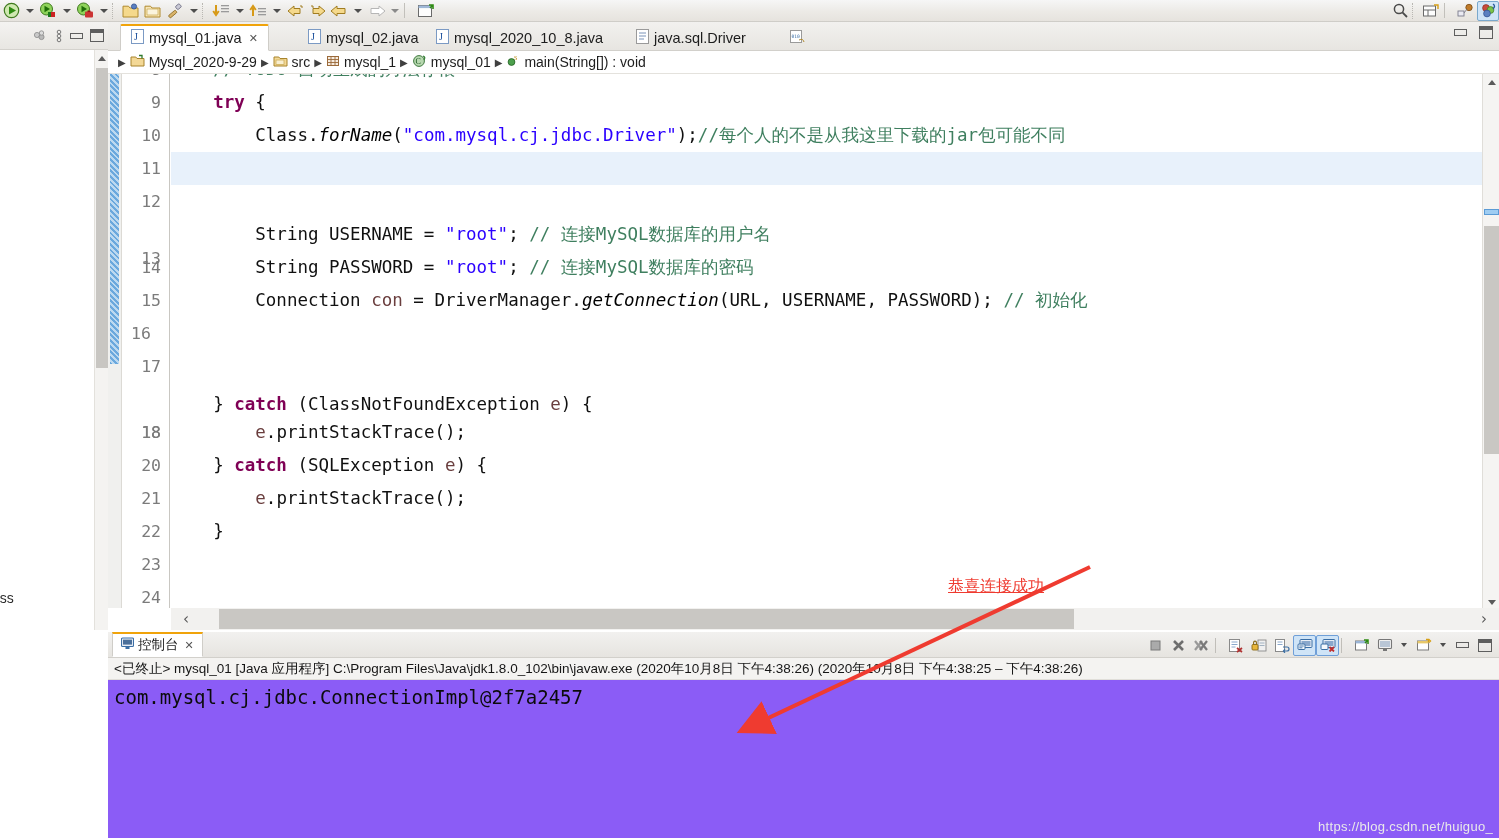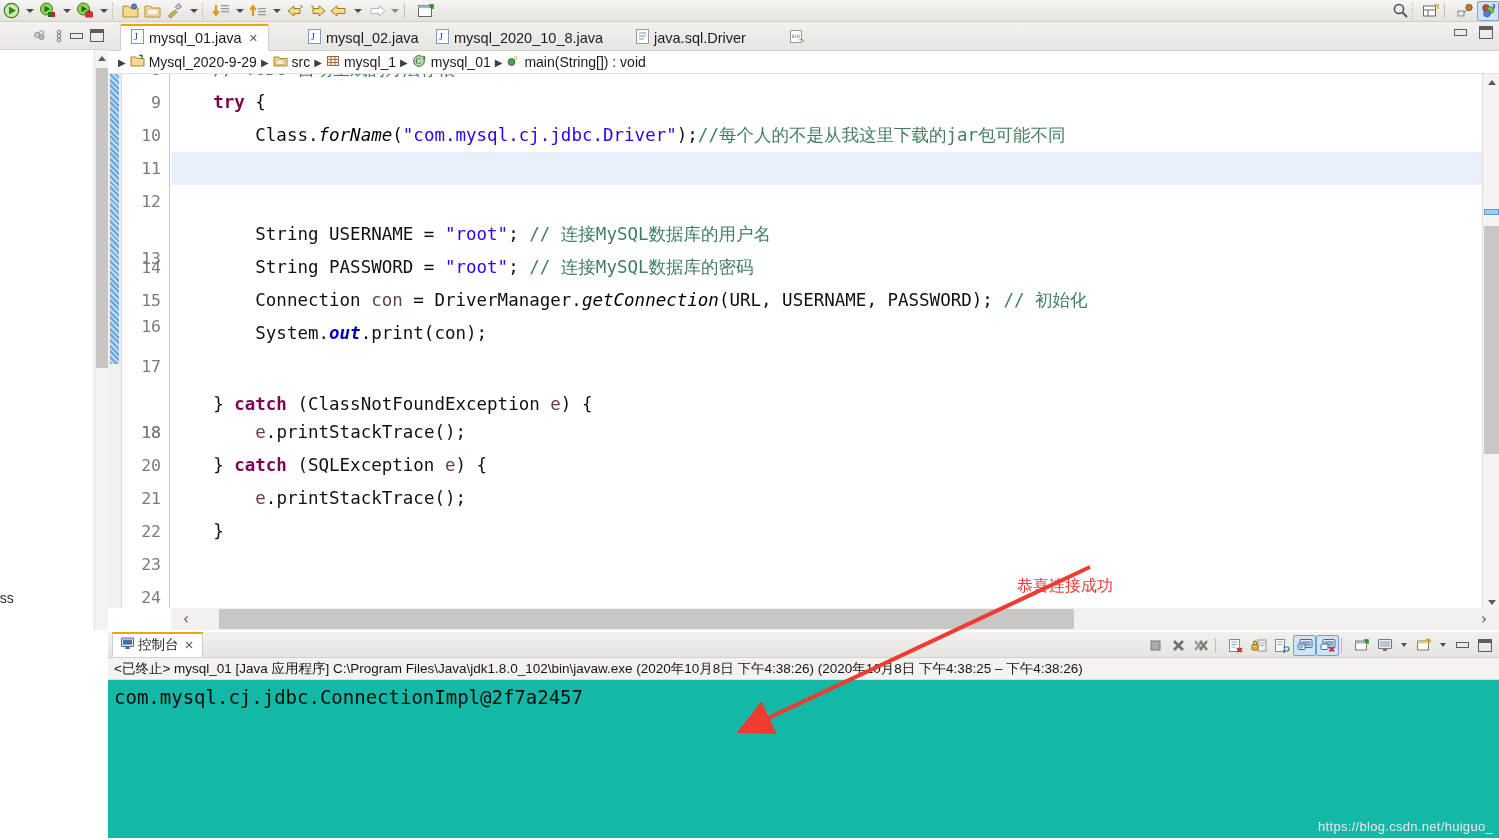--- a/index.html
+++ b/index.html
@@ -154,21 +154,21 @@
   .ct-btn { width: 23px; height: 21px; display: flex; align-items: center; justify-content: center; }
   .ct-sep { width: 7px; height: 15px; border-left: 1px solid #c0beb9; margin: 0 2px; }
   .ct-on { background: #cfe4f7; border: 1px solid #6f9fd8; border-radius: 2px; }
   .console-status {
     position: absolute; left: 0; top: 26px; width: 1391px; height: 22px;
     background: #f4f3f1; border-bottom: 1px solid #e0ded9;
     display: flex; align-items: center; font-size: 13.5px; color: #161616;
     padding-left: 6px; white-space: nowrap; overflow: hidden;
   }
   .console-body { position: absolute; left: 0; top: 48px; width: 1391px; height: 160px;
-                  background: #14b8a6; padding: 6px 0 12px 6px; }
+                  background: #8b5cf6; padding: 6px 0 12px 6px; }
   .console-out { font-family: "DejaVu Sans Mono", monospace; font-size: 19px; color: #0b0b0b;
                  white-space: pre; }
 
   
   .anno-label { position: absolute; font-size: 16px; color: #ef3b30;
                 font-family: "Liberation Sans", sans-serif; white-space: nowrap; }
   .anno-svg { position: absolute; left: 0; top: 0; width: 1499px; height: 840px;
               pointer-events: none; }
   .watermark { position: absolute; right: 6px; bottom: 6px; font-size: 13px;
                color: #e9e9e9; letter-spacing: .3px; white-space: nowrap; }
@@ -495,39 +495,38 @@
       </div>
       <div class="gutter" id="gutter">
           <div class="lnum" style="top: -21px; line-height: 33px;">8</div>
           <div class="lnum" style="top: 12px; line-height: 33px;">9</div>
           <div class="lnum" style="top: 45px; line-height: 33px;">10</div>
           <div class="lnum" style="top: 78px; line-height: 33px;">11</div>
           <div class="lnum" style="top: 111px; line-height: 33px;">12</div>
           <div class="lnum" style="top: 144px; line-height: 33px; margin-top: 24px;">13</div>
           <div class="lnum" style="top: 177px; line-height: 33px;">14</div>
           <div class="lnum" style="top: 210px; line-height: 33px;">15</div>
-          <div class="lnum" style="top: 236px; line-height: 33px;">16</div>
+          <div class="lnum" style="top: 243px; line-height: 33px; text-align: center;">16</div>
           <div class="lnum" style="top: 276px; line-height: 33px;">17</div>
           <div class="lnum" style="top: 309px; line-height: 33px; margin-top: 33px;">18</div>
           <div class="lnum" style="top: 342px; line-height: 33px;">18</div>
           <div class="lnum" style="top: 375px; line-height: 33px;">20</div>
           <div class="lnum" style="top: 408px; line-height: 33px;">21</div>
           <div class="lnum" style="top: 441px; line-height: 33px;">22</div>
           <div class="lnum" style="top: 474px; line-height: 33px; margin-left: 33px;">23</div>
           <div class="lnum" style="top: 507px; line-height: 33px;">24</div>
         </div>
       <div class="code-area" id="codeArea">
           <div class="cline" style="top: -21px;"><span class="cmt">    // </span><span class="cmt">TODO 自动生成的方法存根</span></div>
           <div class="cline" style="top: 12px;"><span>    </span><span class="kw">try</span><span> {</span></div>
           <div class="cline" style="top: 45px;"><span>        Class.</span><span class="mth">forName</span><span>(</span><span class="str">"com.mysql.cj.jdbc.Driver"</span><span>);</span><span class="cmt">//每个人的不是从我这里下载的jar包可能不同</span></div>
           <div class="cl-hl" style="top: 78px;"></div>
           <div class="cline" style="top: 144px;"><span>        String USERNAME = </span><span class="str">"root"</span><span>; </span><span class="cmt">// 连接MySQL数据库的用户名</span></div>
           <div class="cline" style="top: 177px;"><span>        String PASSWORD = </span><span class="str">"root"</span><span>; </span><span class="cmt">// 连接MySQL数据库的密码</span></div>
           <div class="cline" style="top: 210px;"><span>        Connection </span><span class="fld">con</span><span> = DriverManager.</span><span class="mth">getConnection</span><span>(URL, USERNAME, PASSWORD); </span><span class="cmt">// 初始化</span></div>
-          <div class="cline" style="top: 243px;"><span>        System.</span><span class="stc">out</span><span>.print(con);</span></div>
           <div class="cline" style="top: 314px;"><span>    } </span><span class="kw">catch</span><span> (ClassNotFoundException </span><span class="fld">e</span><span>) {</span></div>
           <div class="cline" style="top: 342px;"><span>        </span><span class="fld">e</span><span>.printStackTrace();</span></div>
           <div class="cline" style="top: 375px; text-align: center;"><span>    } </span><span class="kw">catch</span><span> (SQLException </span><span class="fld">e</span><span>) {</span></div>
           <div class="cline" style="top: 408px;"><span>        </span><span class="fld">e</span><span>.printStackTrace();</span></div>
           <div class="cline" style="top: 441px;"><span>    }</span></div>
           <div class="cline" style="top: 474px;"></div>
           <div class="cline" style="top: 507px;"></div>
         </div>
       <div class="ovr"></div>
       <div class="vscroll">
@@ -674,17 +673,17 @@
   </div>
 
   <svg class="anno-svg">
     <defs>
       <marker id="ah" markerWidth="9" markerHeight="9" refX="2" refY="4.5" orient="auto">
         <path d="M0,0 L9,4.5 L0,9 z" fill="#ef3b30"></path>
       </marker>
     </defs>
     <line x1="1090" y1="567" x2="762" y2="721" stroke="#ef3b30" stroke-width="4" marker-end="url(#ah)"></line>
   </svg>
-  <div class="anno-label" style="left:1017px; top:576px;">恭喜连接成功</div>
+  <div class="anno-label" style="left:948px; top:576px;text-decoration:underline;">恭喜连接成功</div>
 
   <div class="watermark">https://blog.csdn.net/huiguo_</div>
   <div class="bottom-edge"></div>
 </div>
 
 </body></html>

